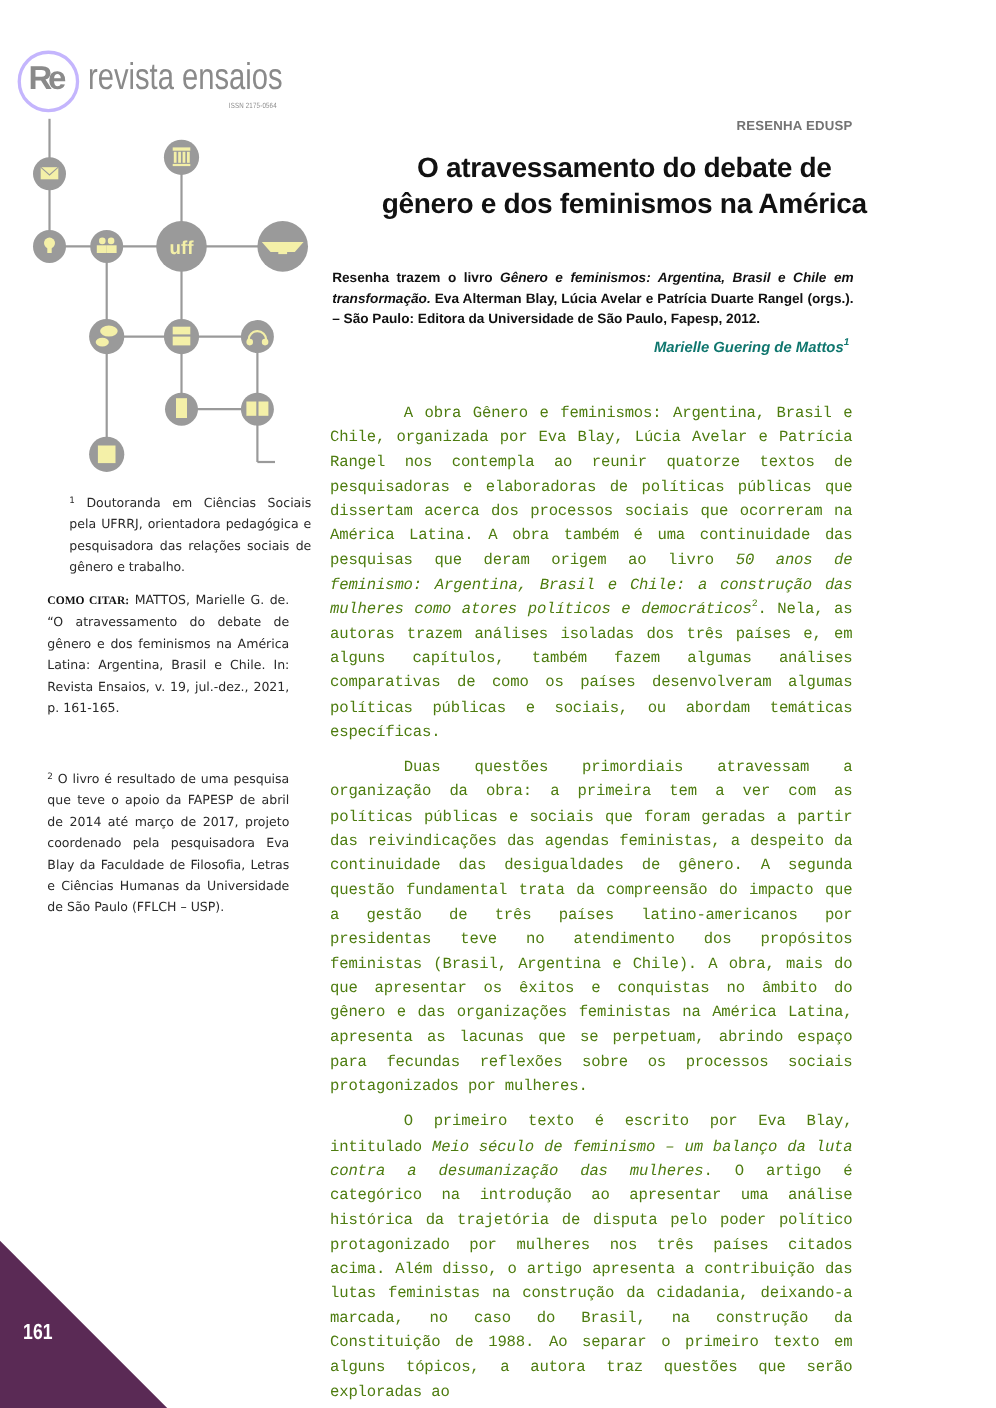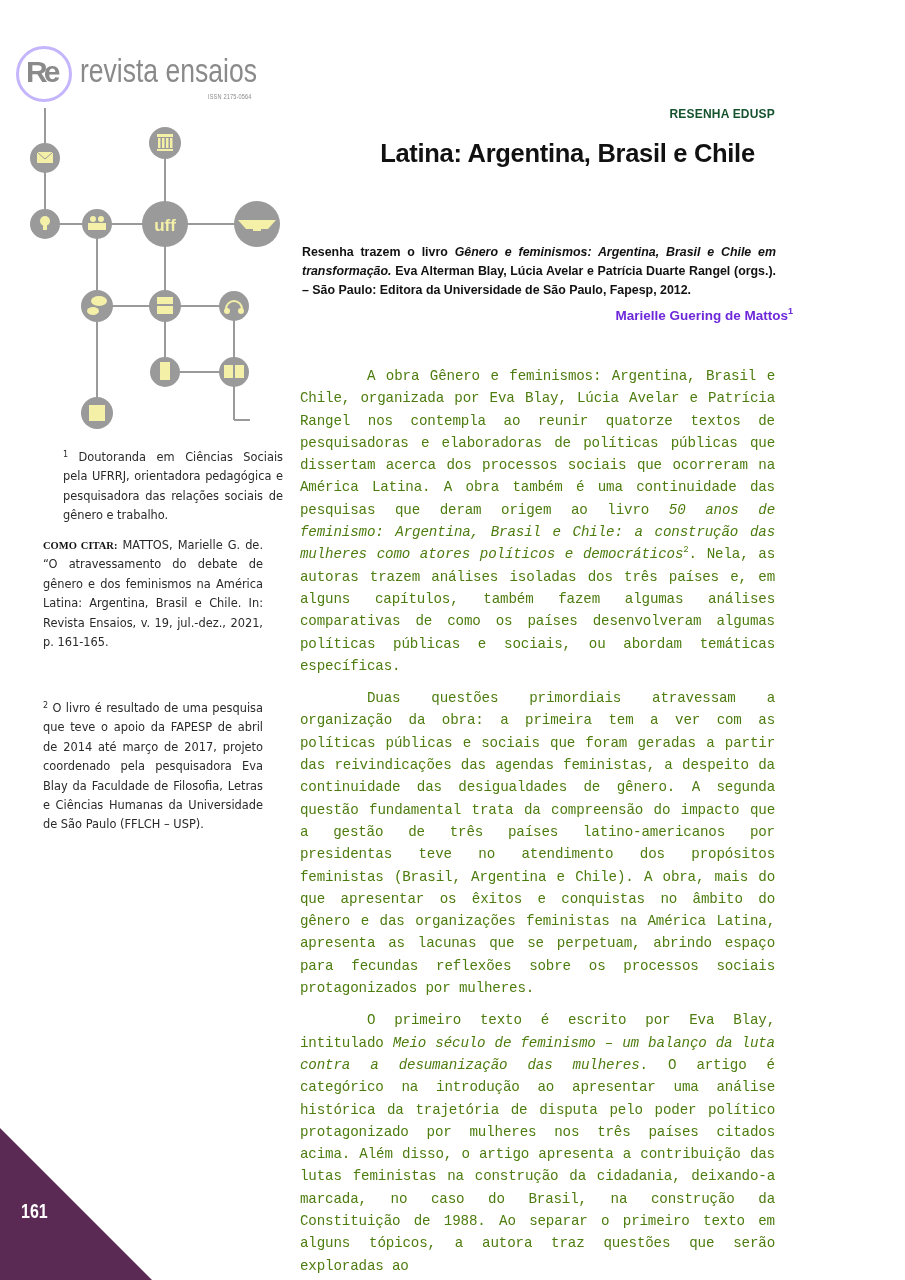--- a/index.html
+++ b/index.html
@@ -16,31 +16,31 @@
                font-size: 34px; color: #8a8a8a; transform: scaleX(0.78); transform-origin: left top;
                white-space: nowrap; line-height: 36px; }
   .logo-issn { position: absolute; left: 192px; top: 47px; font-family: "Liberation Sans", sans-serif;
                font-size: 7px; color: #8a8a8a; letter-spacing: 0.2px; transform: scaleX(0.8); transform-origin: left; white-space: nowrap; }
 
   
   .diagram { position: absolute; left: 0; top: 0; width: 300px; height: 440px; }
 
   
   .section-label { position: absolute; right: 130px; top: 107px; font-family: "Liberation Sans", sans-serif;
-                   font-weight: bold; font-size: 12px; letter-spacing: 0.2px; color: #14532d; padding-left: 24px; }
+                   font-weight: bold; font-size: 12px; letter-spacing: 0.2px; color: #737373; padding-left: 24px; }
   .title { position: absolute; left: 310px; width: 515px; top: 137px; text-align: center;
            font-family: "Liberation Sans", sans-serif; font-weight: bold; font-size: 25.5px;
            line-height: 33px; color: #111; letter-spacing: -0.3px; }
   .title div { white-space: nowrap; }
   .subtitle { position: absolute; left: 302px; width: 474px; top: 243px;
               font-family: "Liberation Sans", sans-serif; font-weight: bold; font-size: 12.4px;
               line-height: 19px; text-align: justify; color: #111; }
   .subtitle i { font-style: italic; }
-  .author { position: absolute; right: 112px; top: 306px; font-family: "Liberation Sans", sans-serif;
-            font-weight: bold; font-size: 13.5px; color: #6d28d9; white-space: nowrap; }
+  .author { position: absolute; right: 133px; top: 306px; font-family: "Liberation Sans", sans-serif;
+            font-weight: bold; font-size: 13.5px; color: #0f766e; white-space: nowrap; font-style: italic; }
   .author sup { font-size: 9px; vertical-align: 6px; }
 
   
   .side { position: absolute; left: 43px; width: 220px; font-family: "DejaVu Sans", sans-serif;
           font-size: 11.4px; line-height: 19.4px; color: #2a2a2a; text-align: justify; }
   .side sup { font-size: 8px; vertical-align: 4px; }
   .side b.cite { font-family: Liberation Serif, serif; font-weight: bold; font-size: 10.5px; color: #111; }
   .note1 { top: 445px; margin-left: 20px; }
   .cite-block { top: 536px; }
   .note2 { top: 696px; }
@@ -136,21 +136,22 @@
   <path d="M226 309 A8 8 0 0 1 242 309" fill="none" stroke="#f4f0a8" stroke-width="2"></path>
   <circle cx="227" cy="311" r="3" fill="#f4f0a8"></circle>
     <circle cx="241" cy="311" r="3" fill="#f4f0a8"></circle>
 
   <text x="165" y="231" text-anchor="middle" font-family="Liberation Sans, sans-serif" font-weight="bold" font-size="17" fill="#f4f0a8">uff</text>
 </svg>
 
 <div class="section-label">RESENHA EDUSP</div>
 
 <div class="title">
-  <div>Latina: Argentina, Brasil e Chile</div>
+  <div>O atravessamento do debate de</div>
+  <div>gênero e dos feminismos na América</div>
 </div>
 
 <div class="subtitle"><span>Resenha trazem o livro </span><i>Gênero e feminismos: Argentina, Brasil e Chile em transformação.</i><span> Eva Alterman Blay, Lúcia Avelar e Patrícia Duarte Rangel (orgs.). – São Paulo: Editora da Universidade de São Paulo, Fapesp, 2012.</span></div>
 
 <div class="author"><span>Marielle Guering de Mattos</span><sup>1</sup></div>
 
 <div class="side note1"><sup>1</sup><span> Doutoranda em Ciências Sociais pela UFRRJ, orientadora pedagógica e pesquisadora das relações sociais de gênero e trabalho.</span></div>
 
 <div class="side cite-block"><b class="cite">COMO CITAR:</b><span> MATTOS, Marielle G. de. “O atravessamento do debate de gênero e dos feminismos na América Latina: Argentina, Brasil e Chile. In: Revista Ensaios, v. 19, jul.-dez., 2021, p. 161-165.</span></div>
 

